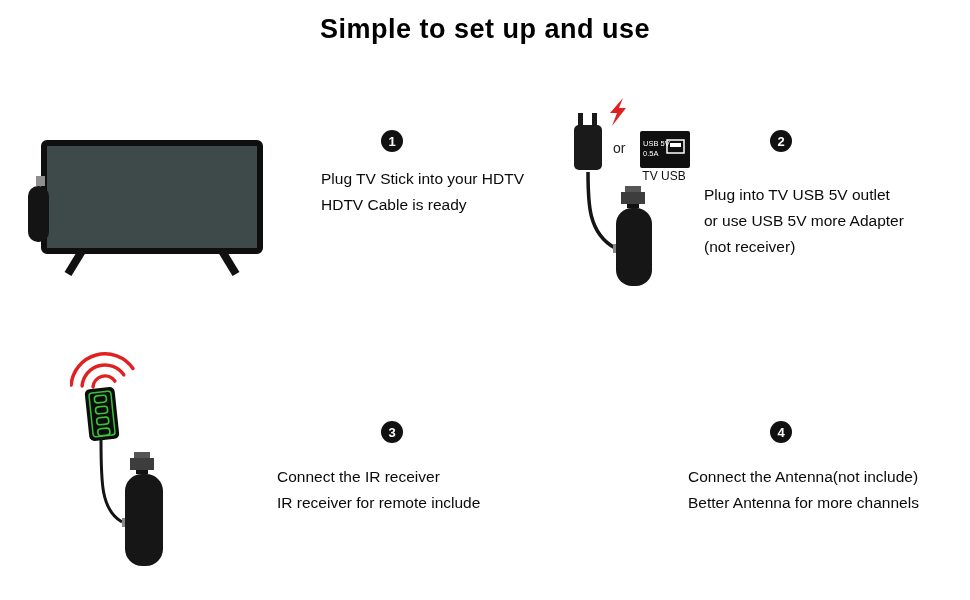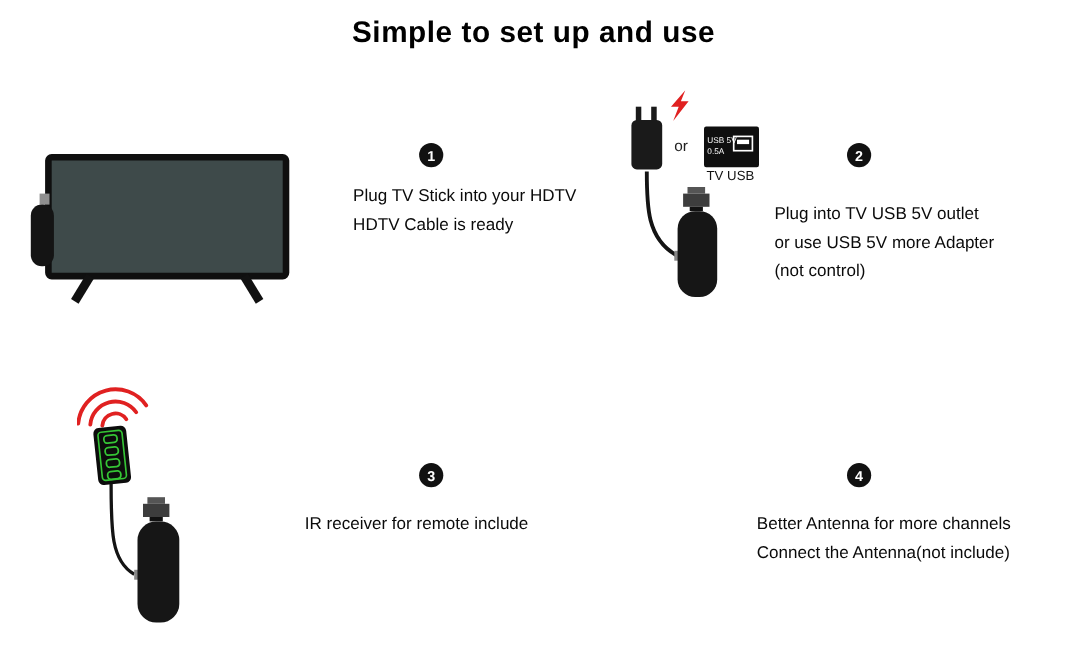--- a/index.html
+++ b/index.html
@@ -45,21 +45,21 @@
       <rect x="24" y="3" width="216" height="108" rx="3" fill="#3e4a4a" stroke="#0f0f0f" stroke-width="6"></rect>
       <path d="M62,111 L48,134" stroke="#111" stroke-width="8"></path>
       <path d="M202,111 L216,134" stroke="#111" stroke-width="8"></path>
       <g>
         <rect x="16" y="36" width="9" height="10" fill="#8f8f8f"></rect>
         <rect x="8" y="46" width="21" height="56" rx="10" fill="#141414"></rect>
       </g>
     </svg>
   </div>
 
-  <div class="illus" style="left:563px; top:82px;">
+  <div class="illus" style="left:563px; top:98px;">
     <svg width="135" height="195" viewBox="0 0 135 195">
 
       <g>
         <rect x="15" y="15" width="5" height="13" fill="#1a1a1a"></rect>
         <rect x="29" y="15" width="5" height="13" fill="#1a1a1a"></rect>
         <rect x="11" y="27" width="28" height="45" rx="5" fill="#1a1a1a"></rect>
       </g>
 
       <polygon points="60,0 47,15 54,15 49,28 63,10 56,10" fill="#e02121"></polygon>
 
@@ -131,25 +131,26 @@
     </div>
 
   <div class="step-text" style="left:277px; top:166px;margin-left:44px;">
     <div>Plug TV Stick into your HDTV</div>
     <div>HDTV Cable is ready</div>
   </div>
 
   <div class="step-text" style="left:704px; top:182px;">
     <div>Plug into TV USB 5V outlet</div>
     <div>or use USB 5V more Adapter</div>
-    <div>(not control)</div>
+    <div>(not receiver)</div>
   </div>
 
   <div class="step-text" style="left:277px; top:464px;">
+    <div>Connect the IR receiver</div>
     <div>IR receiver for remote include</div>
   </div>
 
   <div class="step-text" style="left:688px; top:464px;">
+    <div>Connect the Antenna(not include)</div>
     <div>Better Antenna for more channels</div>
-    <div>Connect the Antenna(not include)</div>
   </div>
 
 </div>
 
 </body></html>

